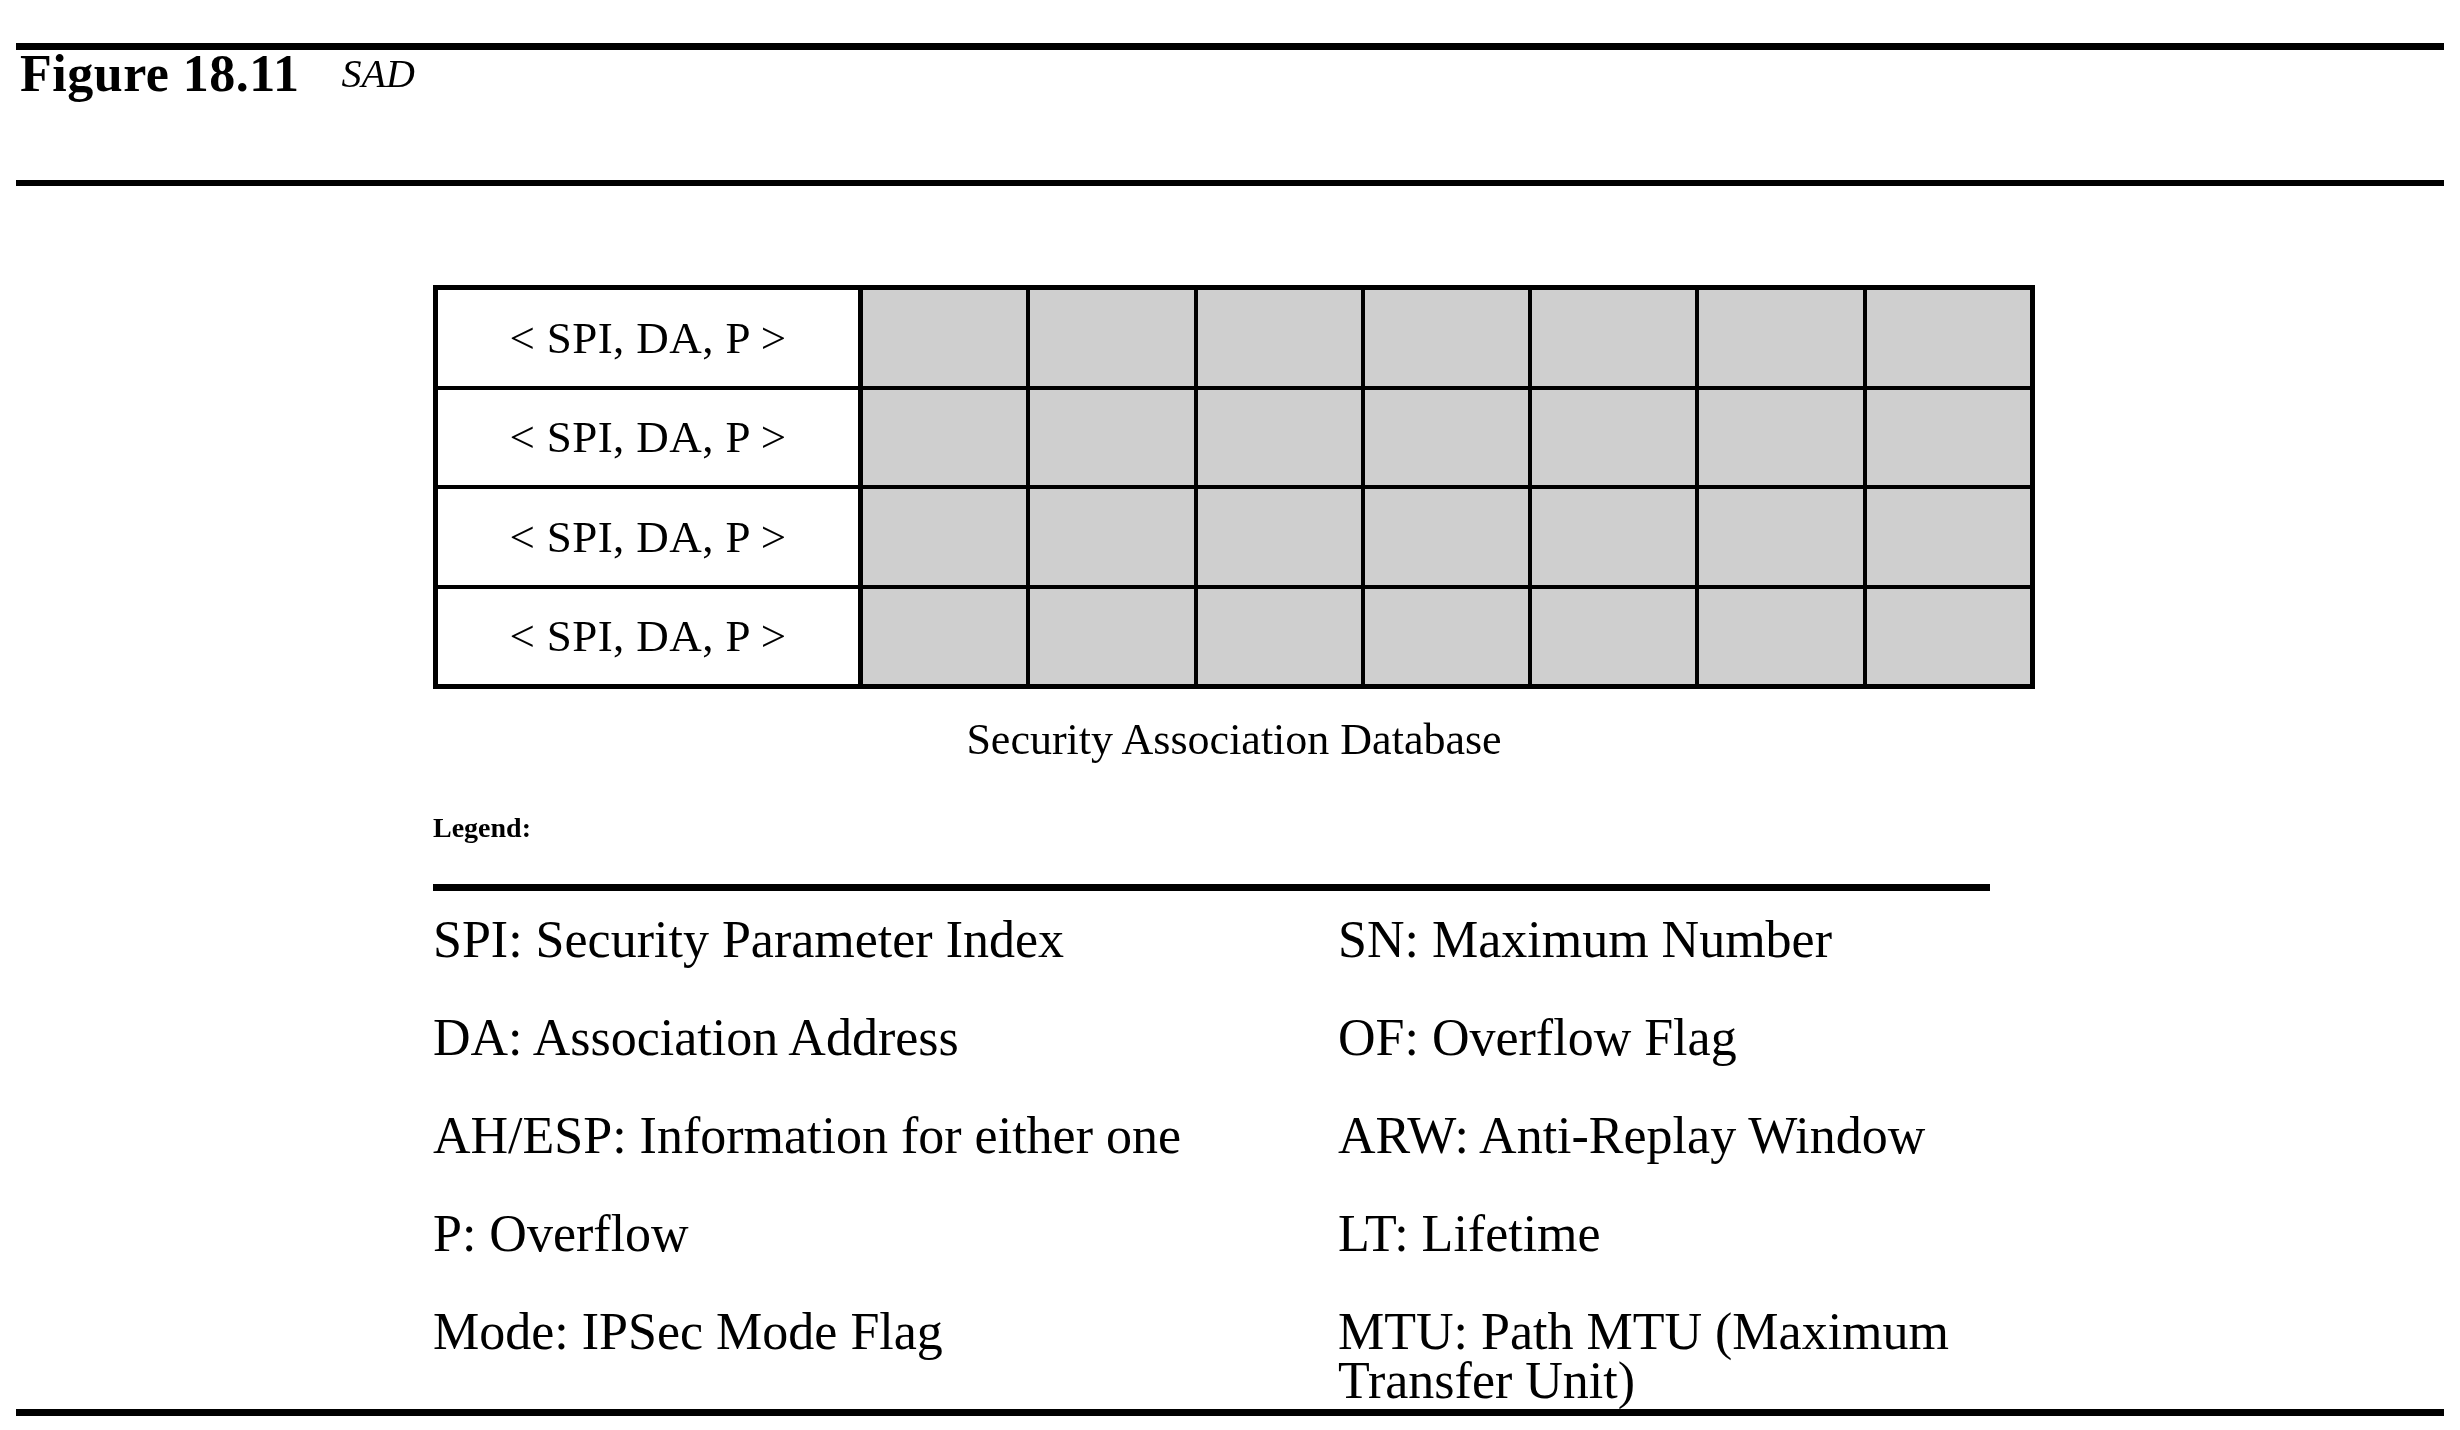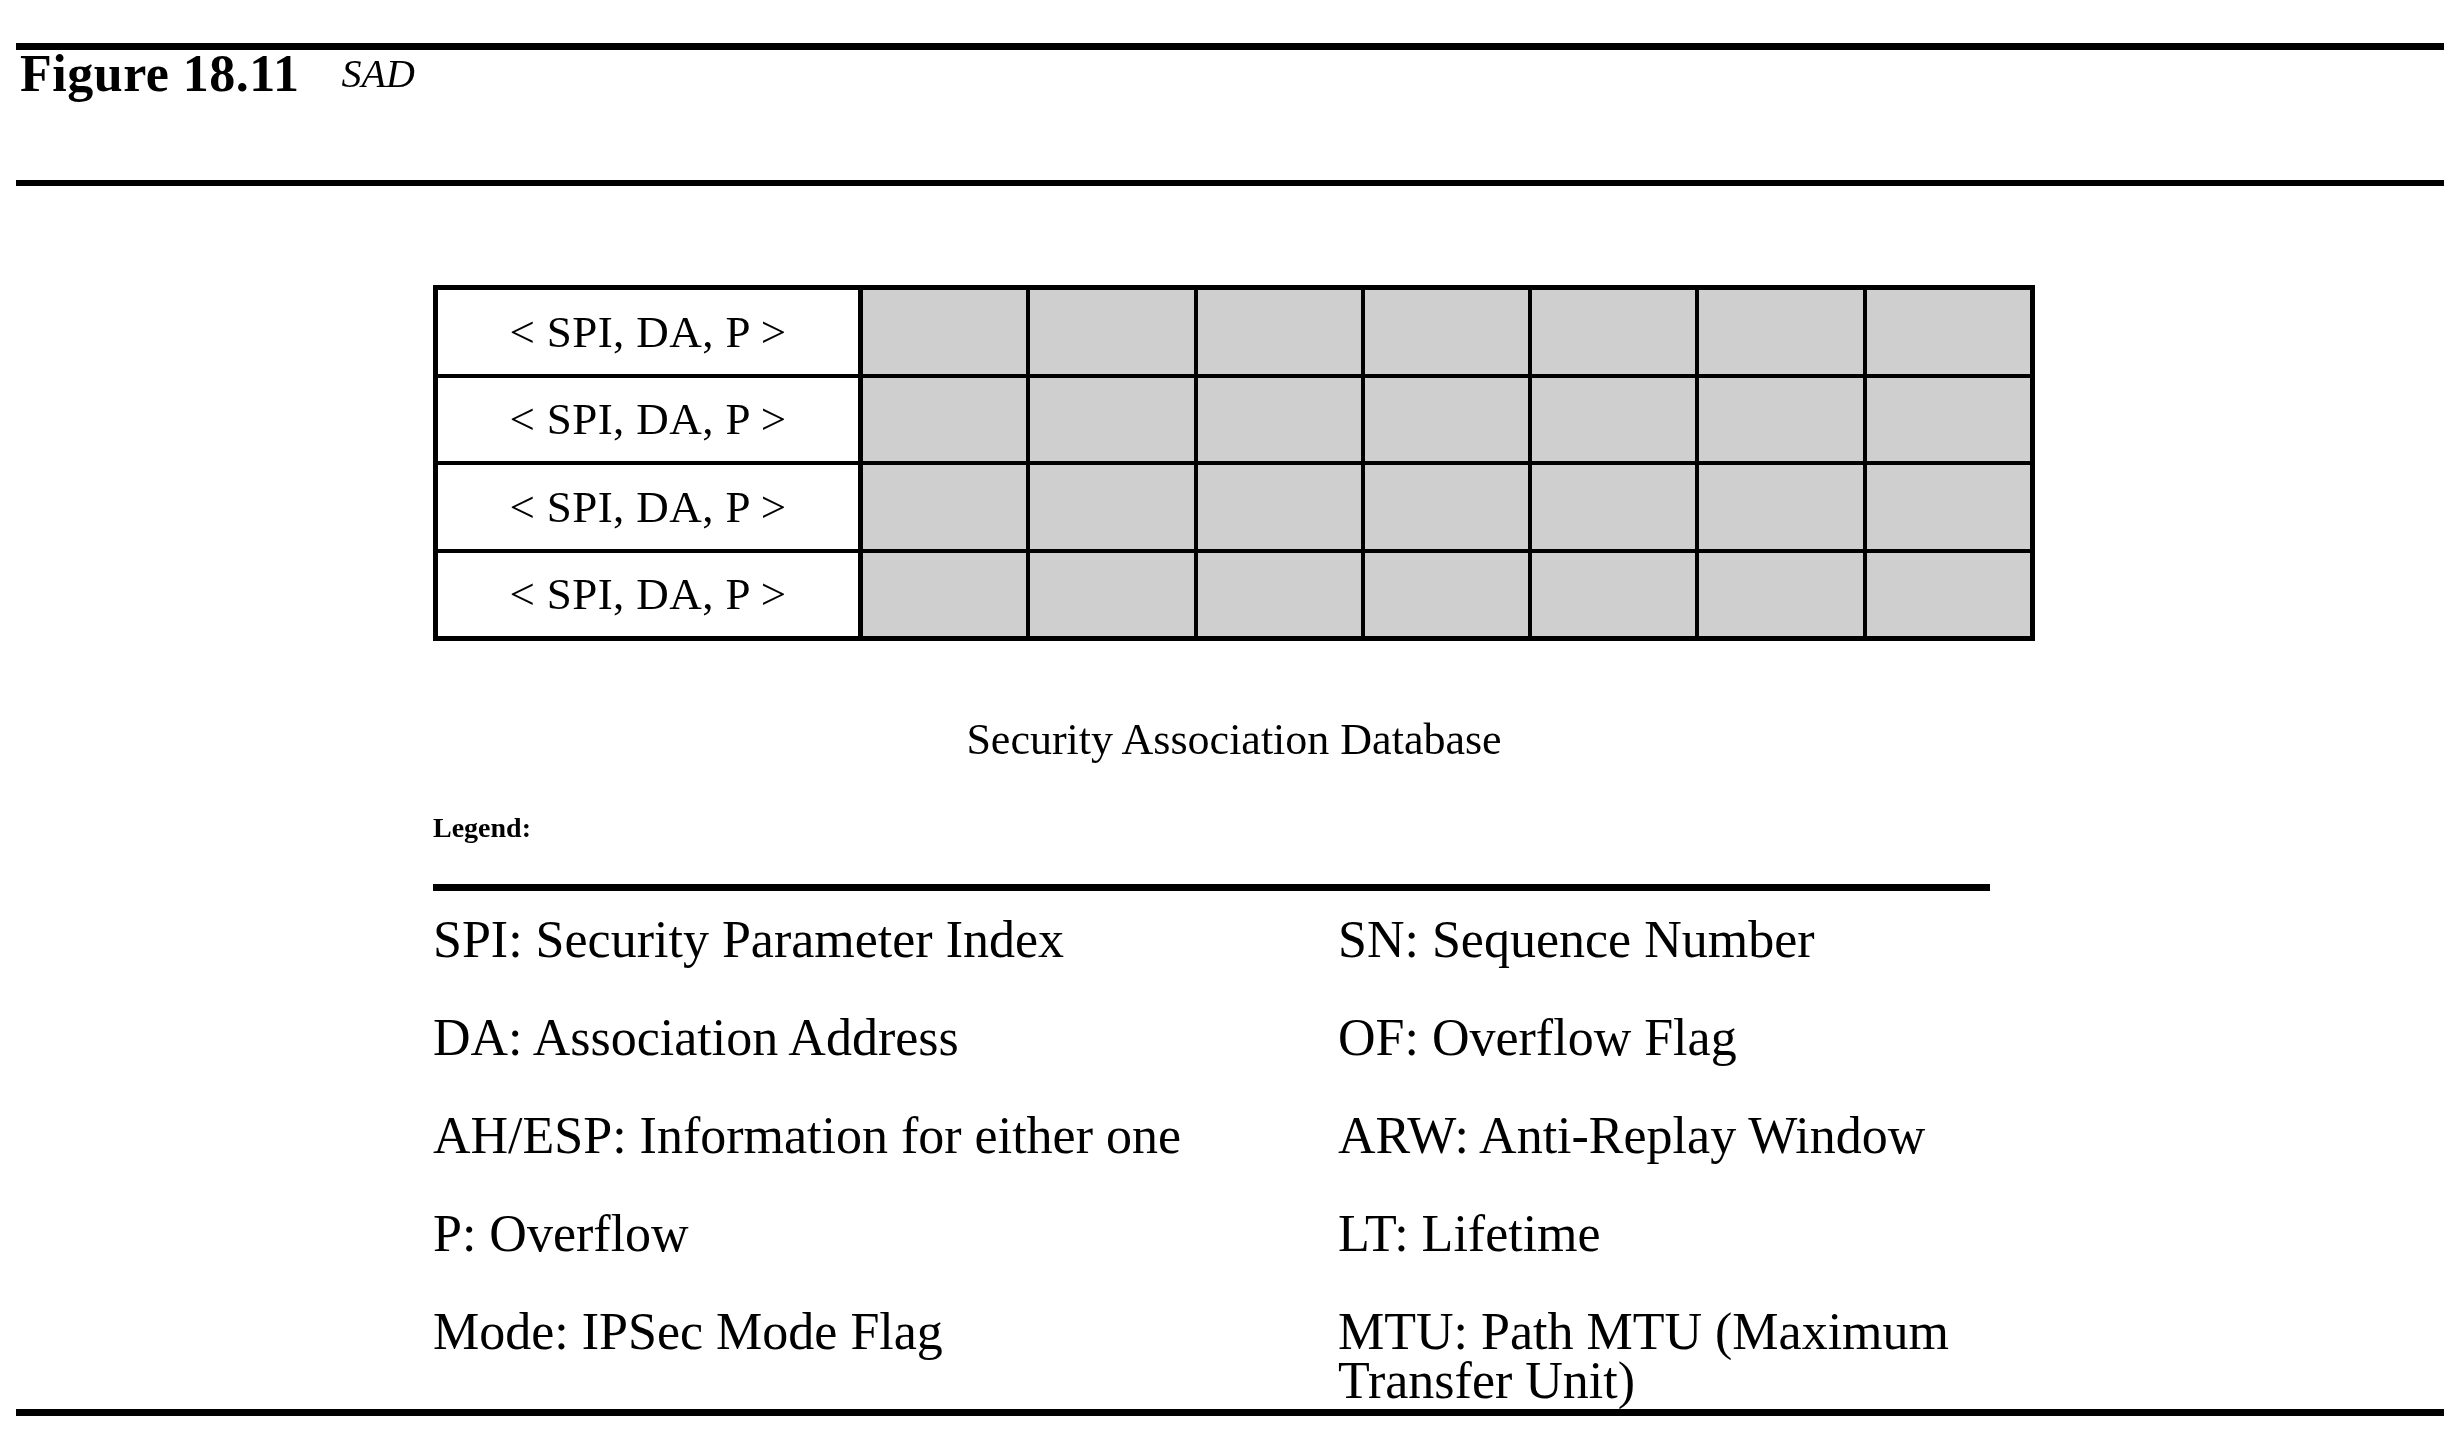--- a/index.html
+++ b/index.html
@@ -72,21 +72,21 @@
     font-size: 40px;
     margin-left: 42px;
   }
 
   
   .sad-table {
     position: absolute;
     left: 433px;
     top: 285px;
     width: 1602px;
-    height: 356px;
+    height: 404px;
     box-sizing: border-box;
     border: 5px solid #000;
     display: flex;
     flex-direction: column;
     background: #ffffff;
   }
   .sad-row {
     flex: 1 1 0;
     display: flex;
     min-height: 0;
@@ -224,21 +224,21 @@
 
   <div class="legend-cols">
     <div class="legend-col left">
       <span class="legend-item">SPI: Security Parameter Index</span>
       <span class="legend-item">DA: Association Address</span>
       <span class="legend-item">AH/ESP: Information for either one</span>
       <span class="legend-item">P: Overflow</span>
       <span class="legend-item">Mode: IPSec Mode Flag</span>
     </div>
     <div class="legend-col right">
-      <span class="legend-item">SN: Sequence Number</span>
+      <span class="legend-item">SN: Maximum Number</span>
       <span class="legend-item">OF: Overflow Flag</span>
       <span class="legend-item">ARW: Anti-Replay Window</span>
       <span class="legend-item">LT: Lifetime</span>
       <span class="legend-item wrap">MTU: Path MTU (Maximum Transfer Unit)</span>
     </div>
   </div>
 
   <div class="rule-bottom"></div>
 
 </div>

